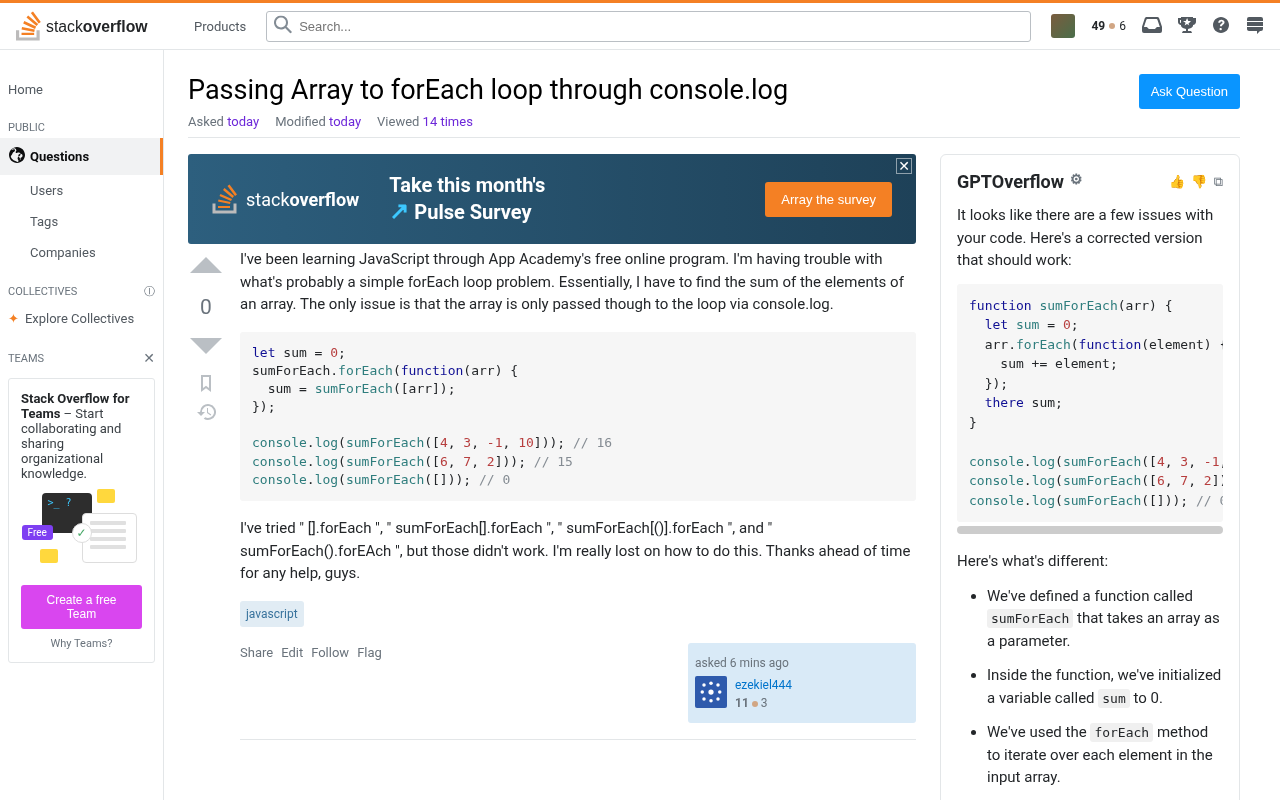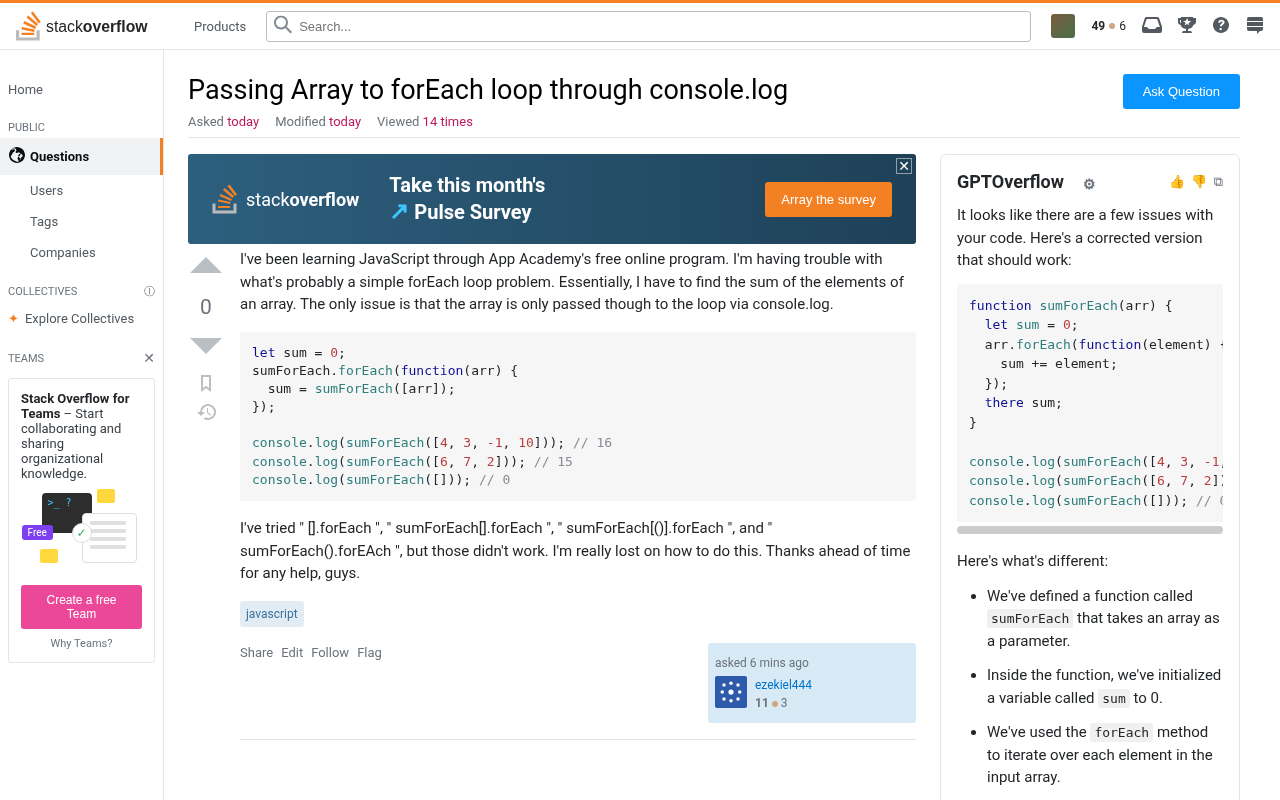--- a/index.html
+++ b/index.html
@@ -23,29 +23,29 @@
 .nav-item.home { padding-left: 8px; }
 .nav-item.active { background: #f1f2f3; font-weight: bold; color: #0c0d0e; border-right: 3px solid #f48024; }
 .nav-item.sub { padding-left: 30px; }
 .nav-header { font-size: 11px; color: #6a737c; padding: 16px 8px 4px; text-transform: uppercase; display: flex; justify-content: space-between; align-items: center; }
 .globe-icon { margin-right: 4px; }
 .star-icon { color: #f48024; margin-right: 6px; }
 .teams-box { margin: 8px; border: 1px solid #e3e6e8; border-radius: 3px; padding: 12px; }
 .teams-title { font-size: 13px; font-weight: bold; display: inline; }
 .teams-desc { font-size: 13px; color: #3b4045; }
 .teams-img { margin: 12px 0; display: flex; justify-content: center; }
-.teams-btn { background: #ec4899; color: #fff; border: none; padding: 8px 10px; border-radius: 3px; width: 100%; font-size: 12px; cursor: pointer; }
+.teams-btn { background: #d946ef; color: #fff; border: none; padding: 8px 10px; border-radius: 3px; width: 100%; font-size: 12px; cursor: pointer; }
 .teams-why { text-align: center; font-size: 11px; color: #6a737c; margin-top: 8px; cursor: pointer; }
 .content { flex: 1; padding: 24px; max-width: 1100px; }
 .question-header { display: flex; justify-content: space-between; align-items: flex-start; }
 .question-title { font-size: 27px; font-weight: 400; color: #000000; margin-bottom: 8px; }
-.ask-btn { background: #0a95ff; color: #fff; border: none; padding: 10px 20px; border-radius: 3px; font-size: 13px; cursor: pointer; white-space: nowrap; }
+.ask-btn { background: #0a95ff; color: #fff; border: none; padding: 10px 12px; border-radius: 3px; font-size: 13px; cursor: pointer; white-space: nowrap; }
 .question-meta { display: flex; gap: 16px; font-size: 13px; color: #6a737c; border-bottom: 1px solid #e3e6e8; padding-bottom: 8px; margin-bottom: 16px; }
 .meta-label { color: #6a737c; }
-.meta-value { color: #be185d; }
+.meta-value { color: #6d28d9; }
 .main-row { display: flex; gap: 24px; }
 .post-area { flex: 1; min-width: 0; }
 .ad-banner { background: linear-gradient(90deg, #2d5f7e, #1e4158); height: 90px; border-radius: 3px; position: relative; display: flex; align-items: center; padding: 0 24px; margin-bottom: 4px; overflow: hidden; }
 .ad-logo { color: #fff; font-size: 18px; display: flex; align-items: center; gap: 8px; }
 .ad-text { color: #fff; font-size: 20px; font-weight: bold; margin-left: 30px; line-height: 1.2; }
 .ad-arrow { font-size: 24px; }
 .ad-btn { background: #f48024; color: #fff; border: none; padding: 10px 16px; border-radius: 3px; margin-left: auto; cursor: pointer; font-size: 13px; }
 .ad-x { position: absolute; top: 4px; right: 4px; color: #fff; font-size: 14px; cursor: pointer; width: 16px; height: 16px; border: 1px solid rgba(255,255,255,0.5); display: flex; align-items: center; justify-content: center; }
 .report-ad { text-align: right; font-size: 11px; color: #0074cc; margin-bottom: 16px; cursor: pointer; }
 .post-layout { display: flex; gap: 16px; }
@@ -55,33 +55,33 @@
 .post-body { flex: 1; font-size: 15px; color: #232629; line-height: 1.5; }
 .post-body p { margin-bottom: 16px; }
 .code-block { background: #f6f6f6; padding: 12px; border-radius: 3px; font-family: Consolas, monospace; font-size: 13px; line-height: 1.4; margin-bottom: 16px; overflow-x: auto; }
 .kw { color: #101094; }
 .num { color: #b73e3e; }
 .fn { color: #2e7d7d; }
 .com { color: #858c93; }
 .tag { background: #e1ecf4; color: #39739d; padding: 4px 6px; border-radius: 3px; font-size: 12px; display: inline-block; margin-bottom: 16px; cursor: pointer; }
 .post-actions { display: flex; gap: 8px; font-size: 13px; color: #6a737c; margin-bottom: 16px; }
 .post-actions span { cursor: pointer; }
-.user-card { background: #d9eaf7; padding: 11px 7px; border-radius: 3px; width: 208px; margin-left: auto; font-size: 12px; }
+.user-card { background: #d9eaf7; padding: 11px 7px; border-radius: 3px; width: 228px; margin-left: auto; font-size: 12px; }
 .user-card-time { color: #6a737c; margin-bottom: 4px; }
 .user-card-body { display: flex; gap: 8px; }
 .user-avatar { width: 32px; height: 32px; background: #2e5aac; border-radius: 2px; display: flex; align-items: center; justify-content: center; }
 .user-avatar svg { width: 28px; height: 28px; }
 .user-name { color: #0074cc; cursor: pointer; }
 .user-stats { color: #6a737c; }
 .post-bottom { display: flex; justify-content: space-between; align-items: flex-start; }
 .comment-row { border-top: 1px solid #e3e6e8; padding: 8px 0 8px 48px; font-size: 13px; color: #232629; margin-top: 16px; display: flex; align-items: center; gap: 8px; }
 .right-sidebar { width: 300px; flex-shrink: 0; }
 .gpt-box { border: 1px solid #e3e6e8; border-radius: 6px; padding: 16px; }
 .gpt-header { display: flex; align-items: center; justify-content: space-between; margin-bottom: 12px; }
-.gpt-title { font-size: 18px; font-weight: bold; display: flex; align-items: flex-end; gap: 19px; }
+.gpt-title { font-size: 18px; font-weight: bold; display: flex; align-items: flex-start; gap: 6px; }
 .gpt-icons { display: flex; gap: 6px; color: #6a737c; }
 .gpt-icons span { cursor: pointer; }
 .gpt-body { font-size: 15px; line-height: 1.5; }
 .gpt-body p { margin-bottom: 12px; }
 .gpt-code { background: #f6f6f6; padding: 12px; border-radius: 3px; font-family: Consolas, monospace; font-size: 13px; line-height: 1.5; margin-bottom: 4px; overflow-x: auto; white-space: pre; }
 .gpt-scroll { height: 8px; background: #ccc; border-radius: 4px; margin-bottom: 16px; }
 .gpt-body ul { padding-left: 30px; }
 .gpt-body li { margin-bottom: 12px; }
 .inline-code { background: #f0f0f0; padding: 2px 4px; border-radius: 3px; font-family: Consolas, monospace; font-size: 13px; }
 .free-badge { background: #7e3ff2; color: #fff; font-size: 10px; padding: 2px 6px; border-radius: 3px; position: absolute; top: 32px; left: 0px; }

